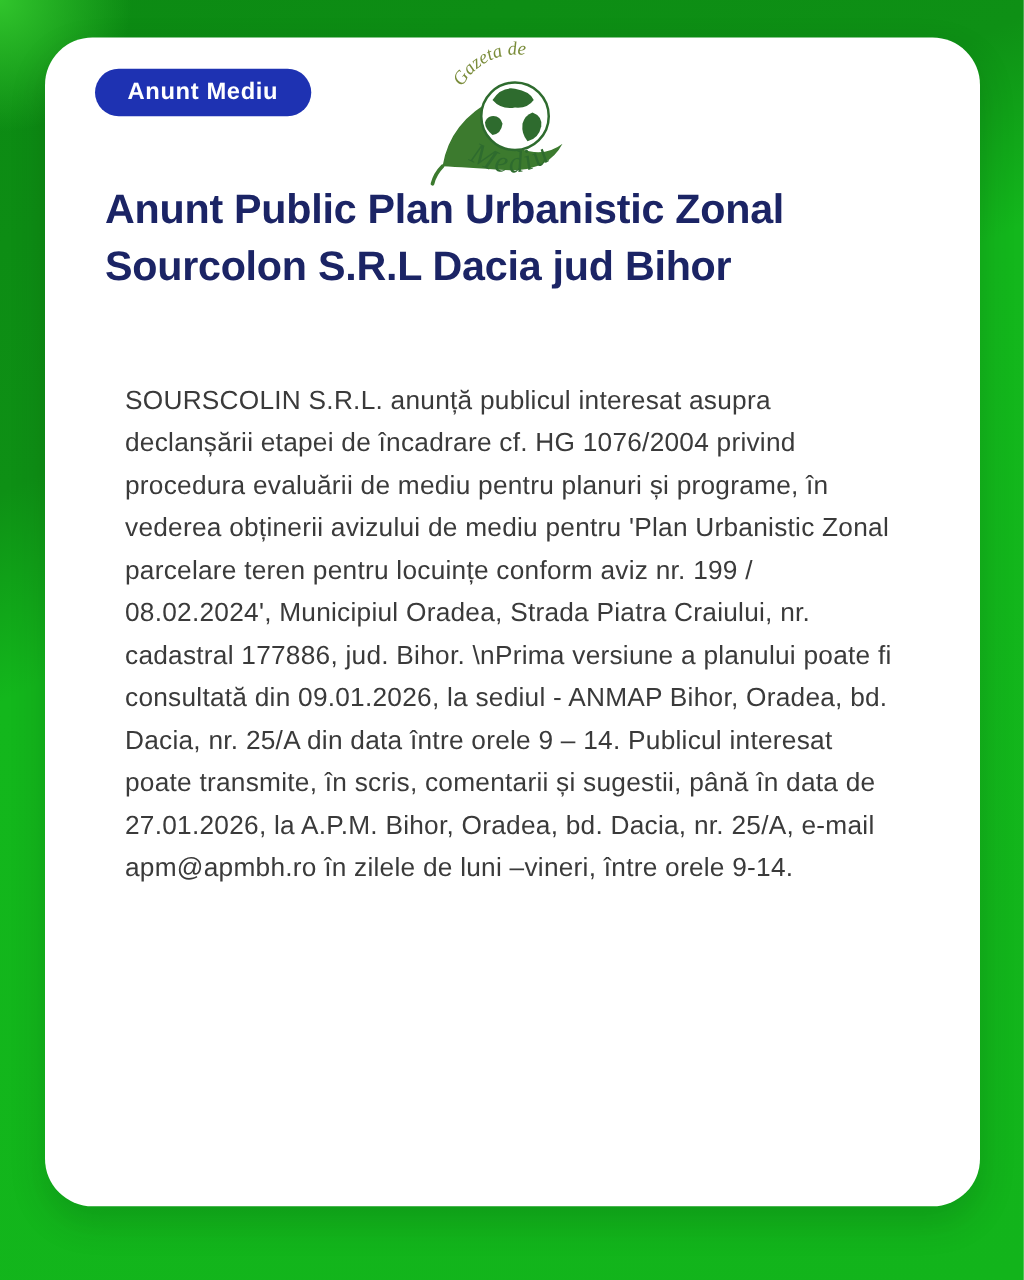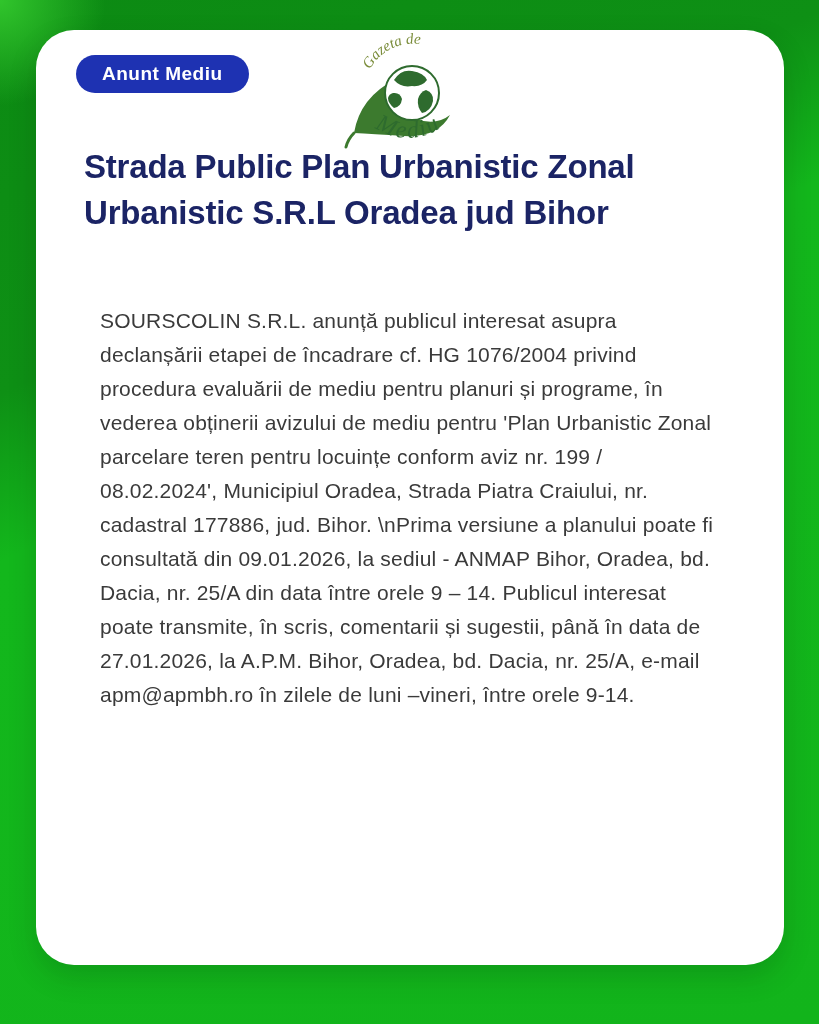--- a/index.html
+++ b/index.html
@@ -102,20 +102,20 @@
         <text font-family="Liberation Serif, serif" font-style="italic" font-size="15" fill="#7a8c3a">
           <textPath href="#arcTop" startOffset="14%">Gazeta de</textPath>
         </text>
         <text font-family="Liberation Serif, serif" font-style="italic" font-size="24" letter-spacing="2" fill="#2e6b2e">
           <textPath href="#arcBottom" startOffset="8%">Mediu</textPath>
         </text>
       </svg>
     </div>
 
     <h1 class="title">
-      <span>Strada Public Plan Urbanistic Zonal</span>
-      <span>Urbanistic S.R.L Oradea jud Bihor</span>
+      <span>Anunt Public Plan Urbanistic Zonal</span>
+      <span>Sourcolon S.R.L Dacia jud Bihor</span>
     </h1>
 
     <p class="body-text">SOURSCOLIN S.R.L. anunță publicul interesat asupra declanșării etapei de încadrare cf. HG 1076/2004 privind procedura evaluării de mediu pentru planuri și programe, în vederea obținerii avizului de mediu pentru 'Plan Urbanistic Zonal parcelare teren pentru locuințe conform aviz nr. 199 / 08.02.2024', Municipiul Oradea, Strada Piatra Craiului, nr. cadastral 177886, jud. Bihor. \nPrima versiune a planului poate fi consultată din 09.01.2026, la sediul - ANMAP Bihor, Oradea, bd. Dacia, nr. 25/A din data între orele 9 – 14. Publicul interesat poate transmite, în scris, comentarii și sugestii, până în data de 27.01.2026, la A.P.M. Bihor, Oradea, bd. Dacia, nr. 25/A, e-mail apm@apmbh.ro în zilele de luni –vineri, între orele 9-14.</p>
 
   </div>
 </div>
 
 </body></html>

